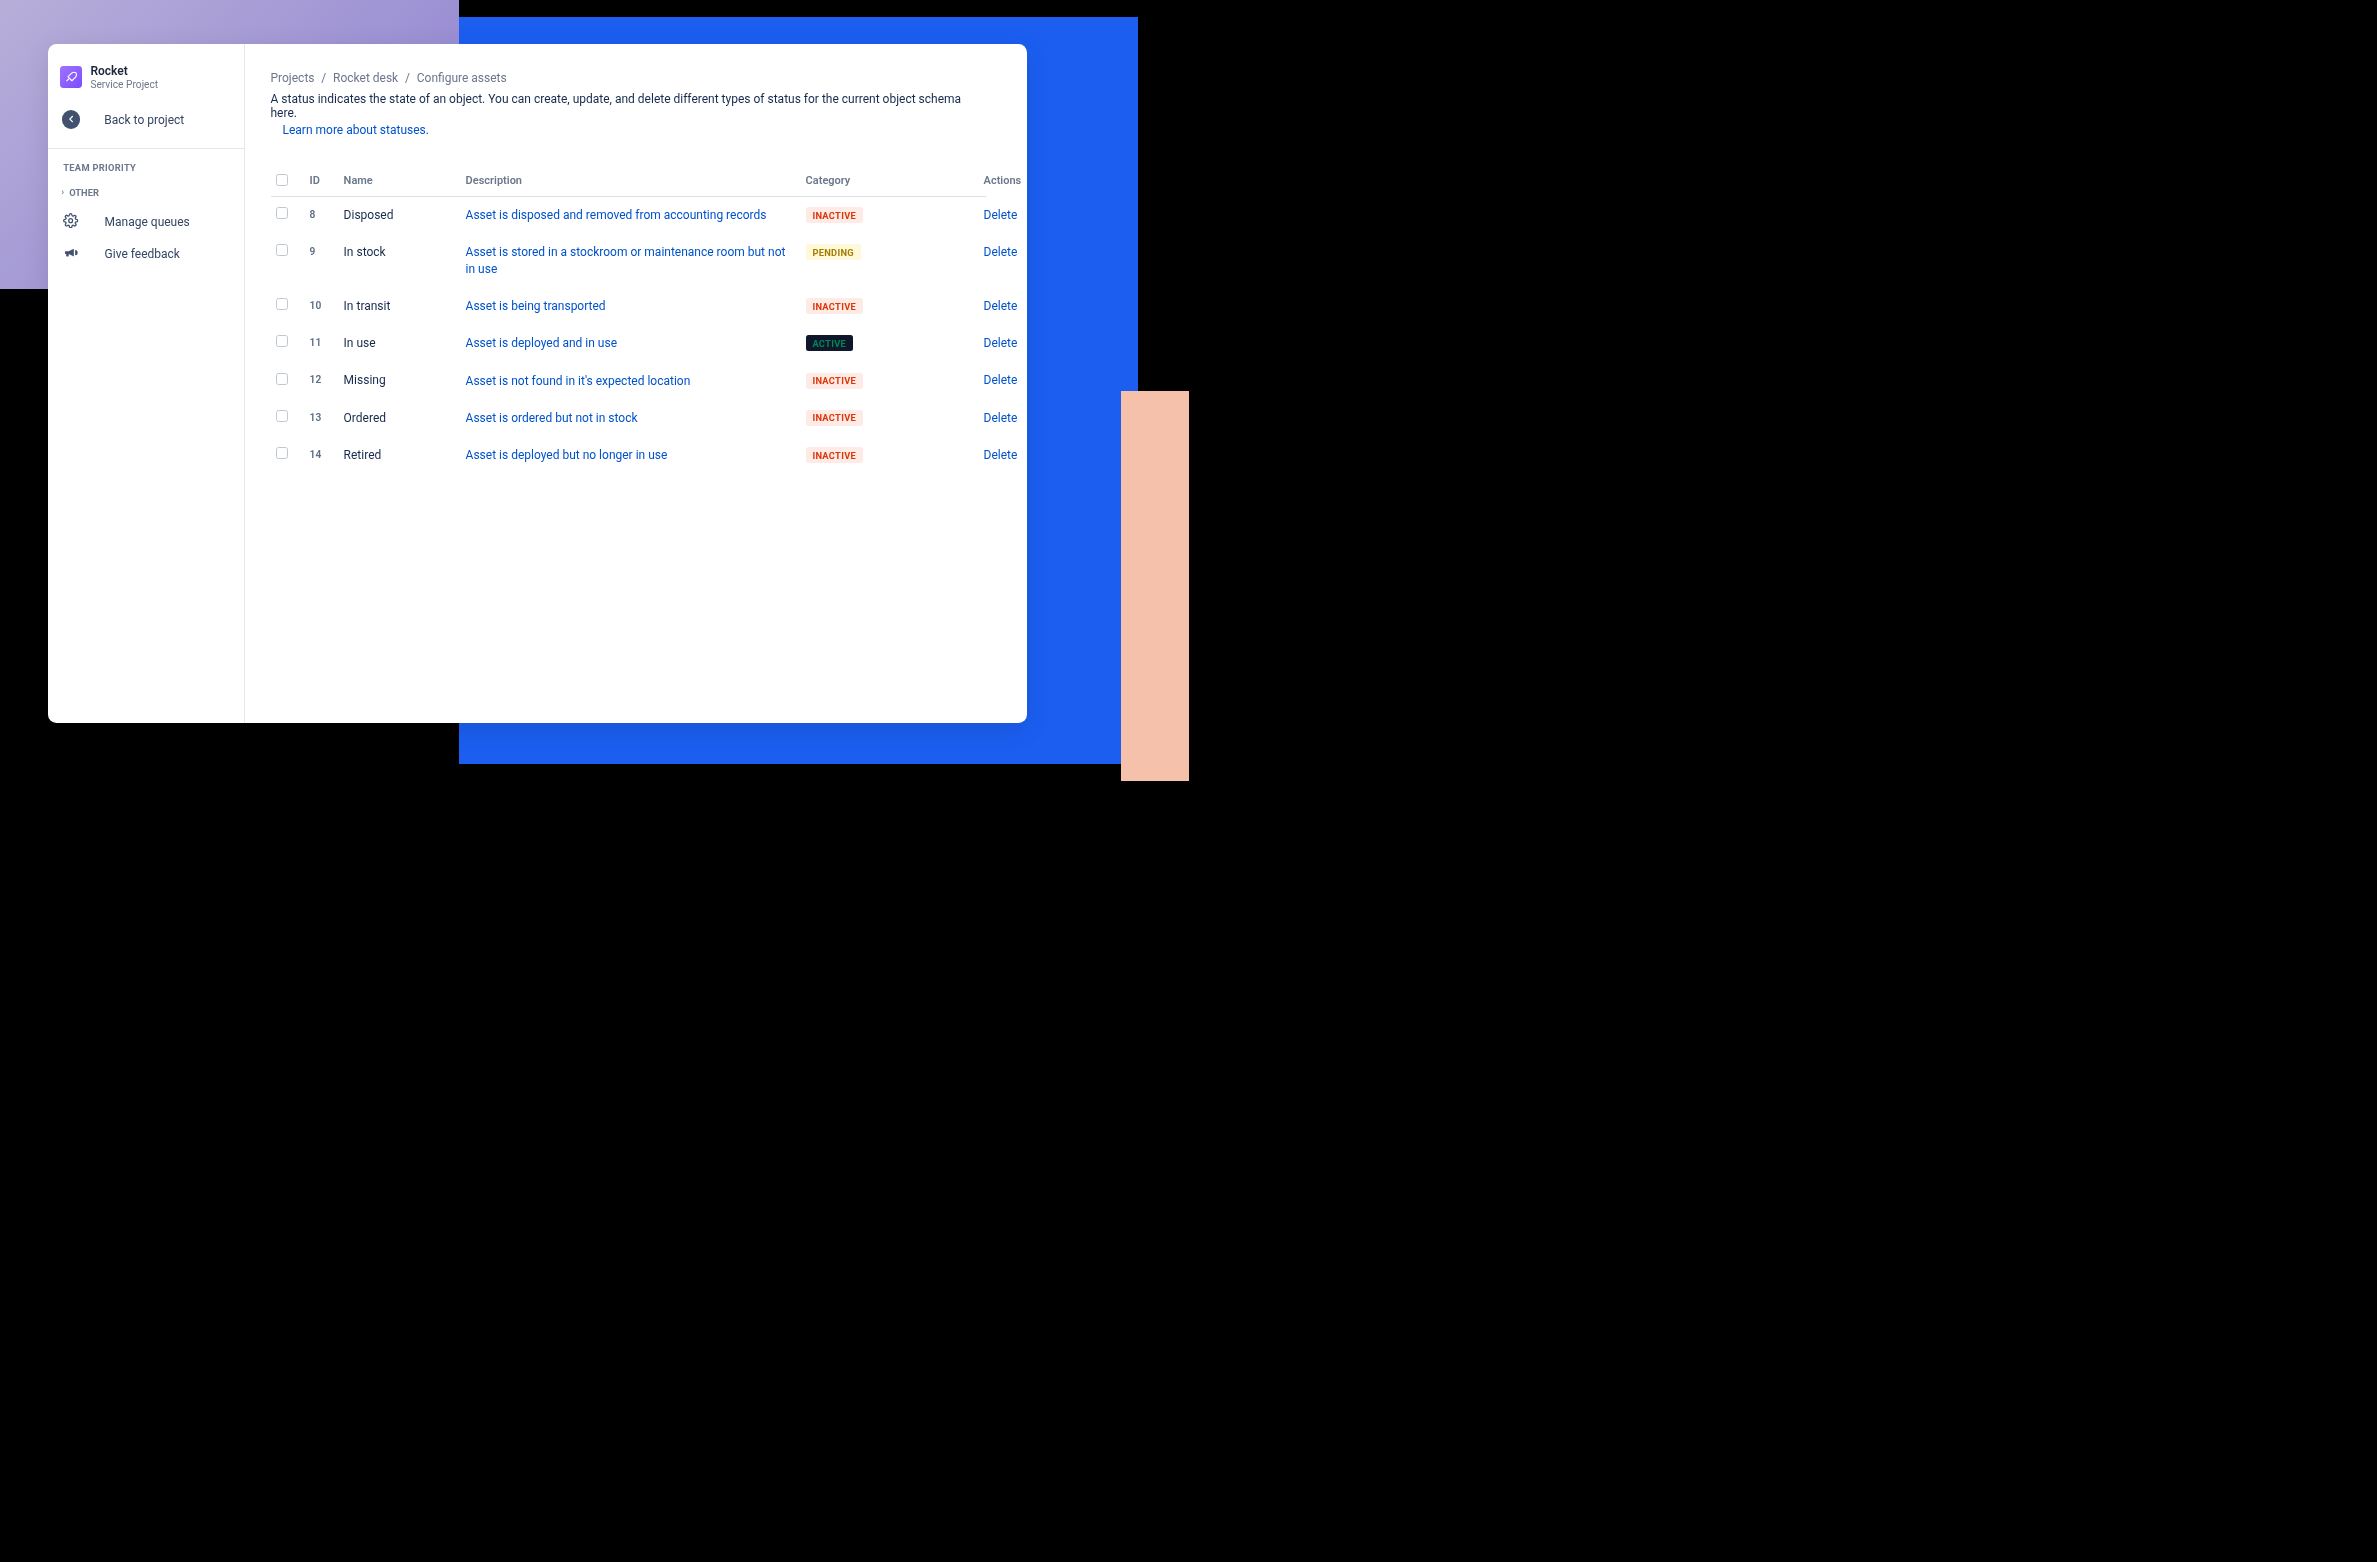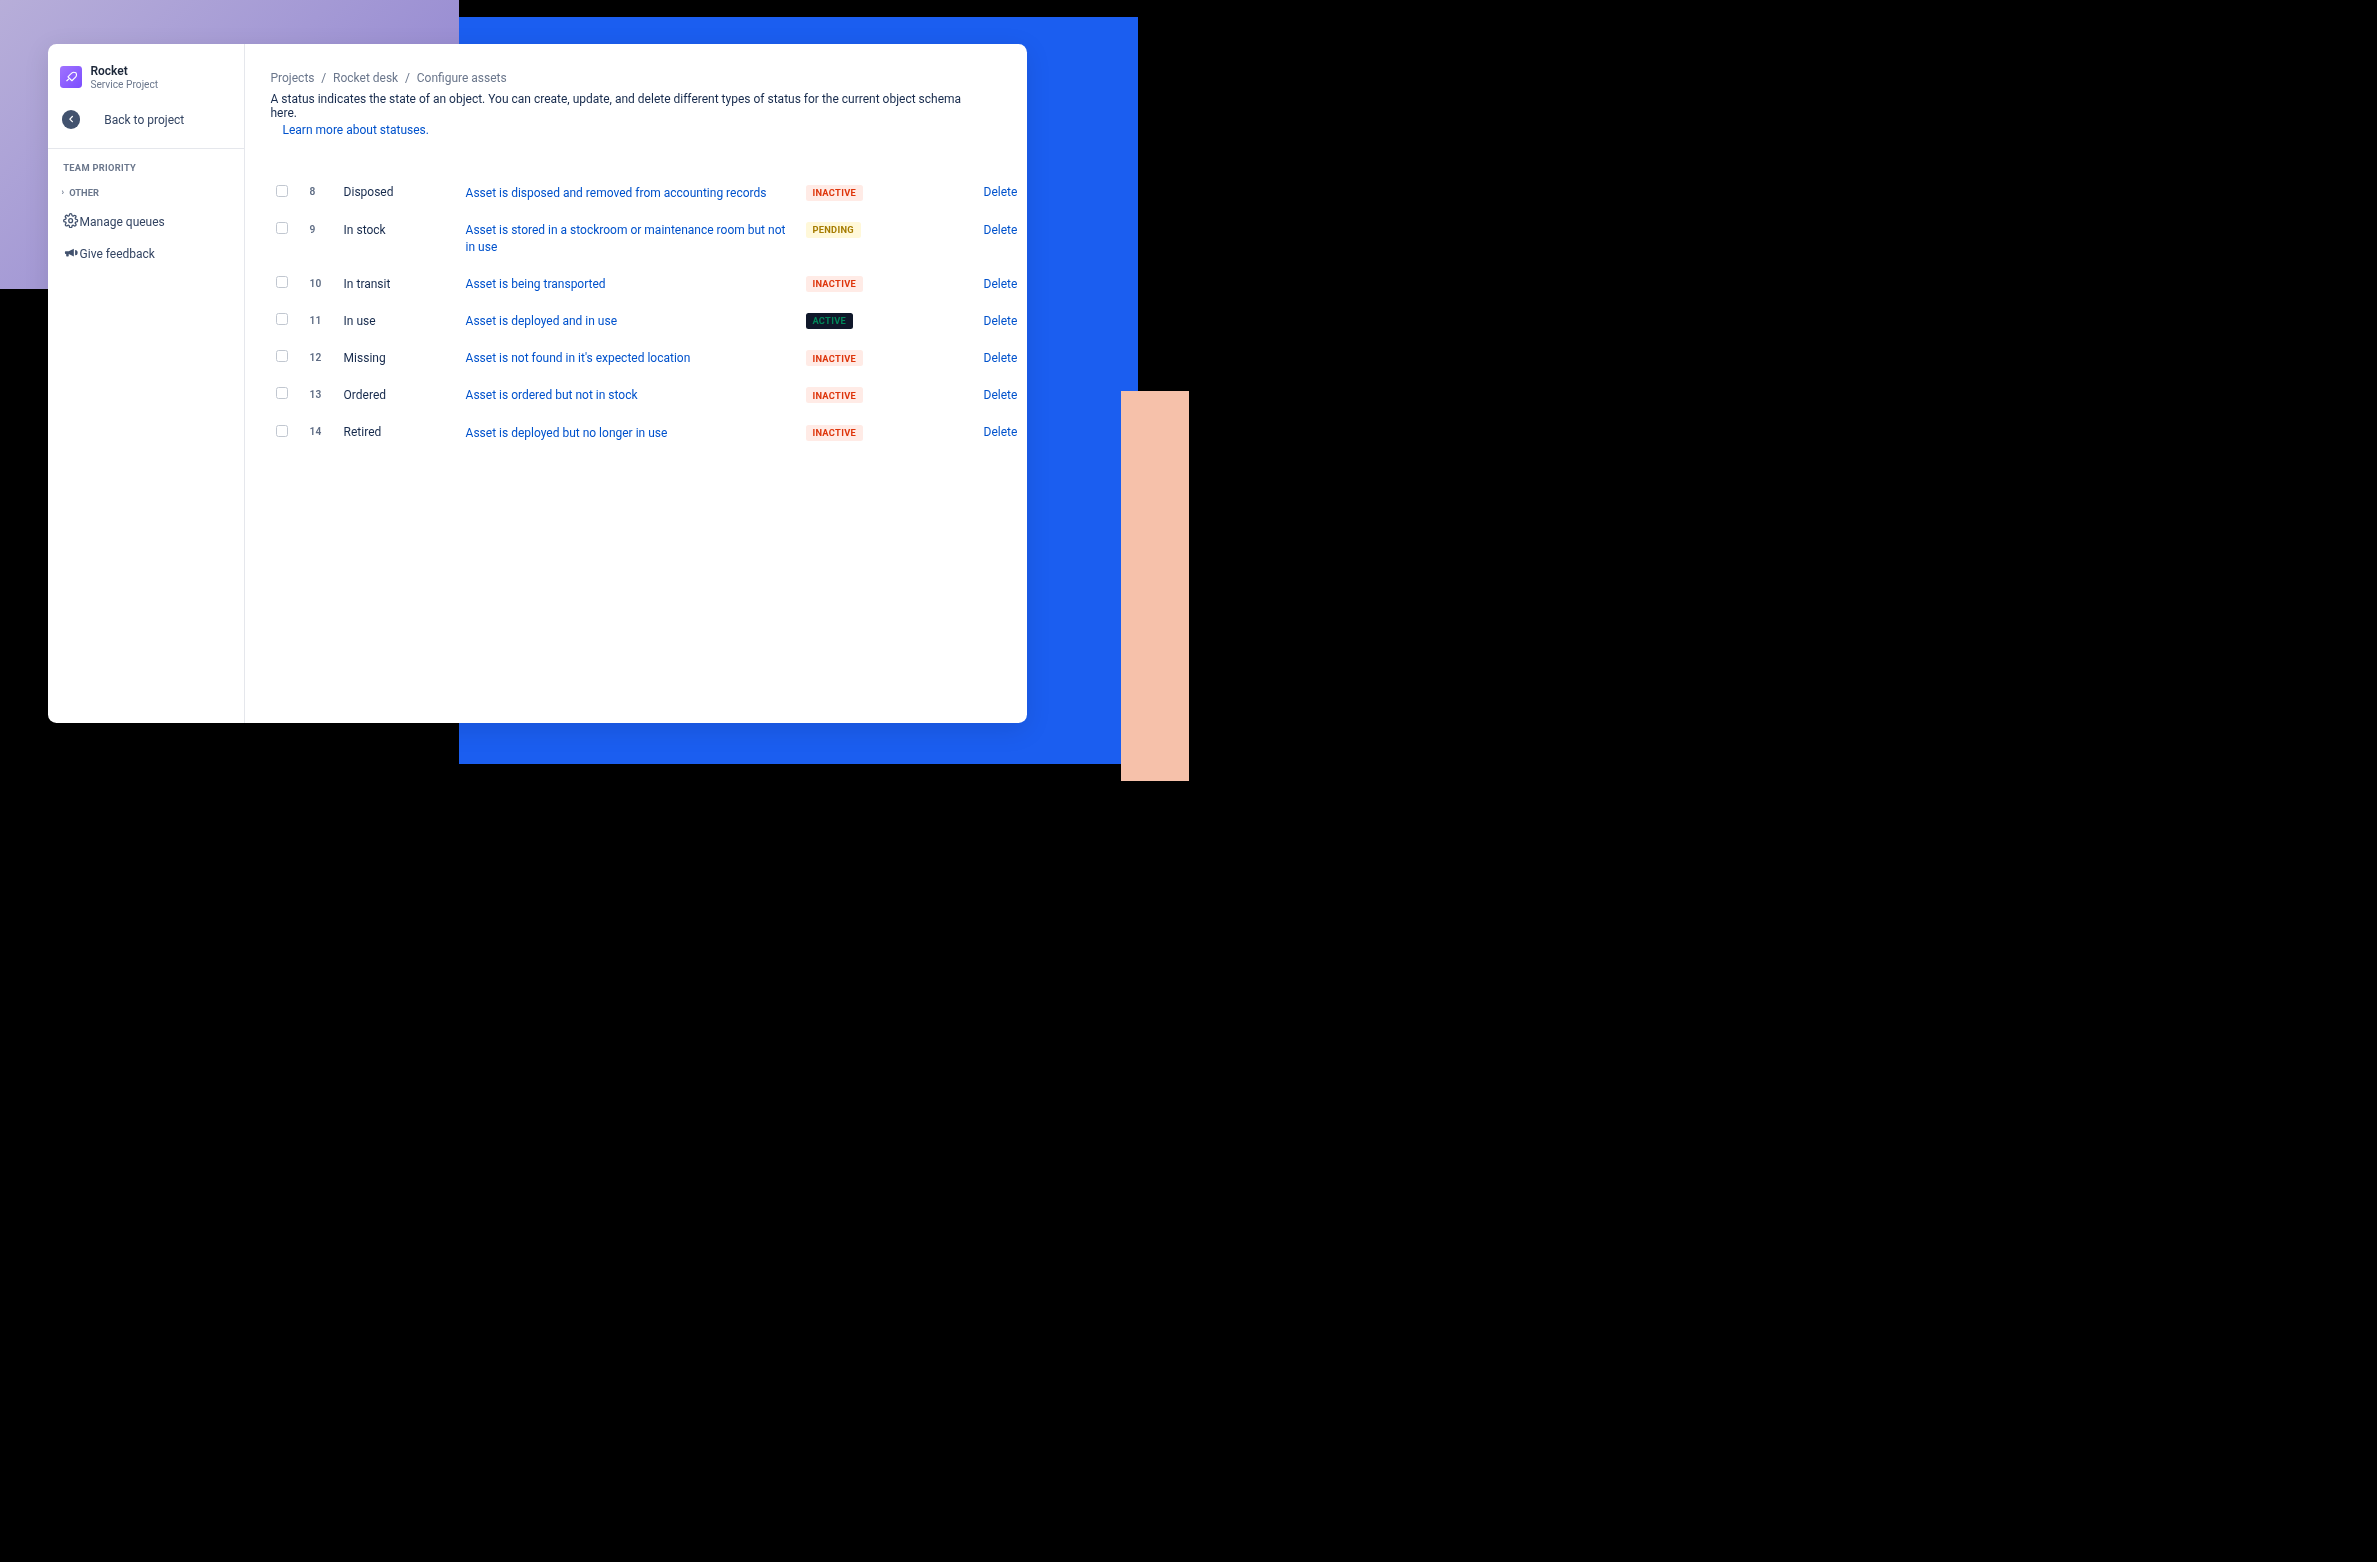--- a/index.html
+++ b/index.html
@@ -123,21 +123,21 @@
   font-weight: 700;
   color: #6b778c;
   padding: 0 3.4px;
   margin: 13.6px 0 8.5px 0;
   cursor: pointer;
 }
 .chevron-right { font-size: 8.5px; }
 .nav-icon-item {
   display: flex;
   align-items: center;
-  gap: 1px;
+  gap: 26px;
   padding: 6.8px 5.1px;
   font-size: 12px;
   color: #344563;
   cursor: pointer;
 }
 .nav-icon-item svg { width: 15.3px; height: 15.3px; }
 .main {
   flex: 1;
   padding: 27px 41px 0 25.5px;
   overflow: auto;
@@ -279,20 +279,30 @@
       <span class="breadcrumb-sep">/</span>
       <span class="breadcrumb-item">Rocket desk</span>
       <span class="breadcrumb-sep">/</span>
       <span class="breadcrumb-item">Configure assets</span>
     </nav>
 
     <p class="page-desc">A status indicates the state of an object. You can create, update, and delete different types of status for the current object schema here.</p>
     <a class="learn-link">Learn more about statuses.</a>
 
     <div class="table">
+      <div class="thead">
+        <div>
+            <div class="checkbox"></div>
+          </div>
+        <div>ID</div>
+        <div>Name</div>
+        <div>Description</div>
+        <div>Category</div>
+        <div class="actions-h">Actions</div>
+      </div>
       <div id="tbody">
           <div class="trow">
             <div>
               <div class="checkbox"></div>
             </div>
             <div class="cell-id">8</div>
             <div class="cell-name">Disposed</div>
             <div class="cell-desc">Asset is disposed and removed from accounting records</div>
             <div><span class="badge inactive">INACTIVE</span></div>
             <div class="cell-action">Delete</div>

